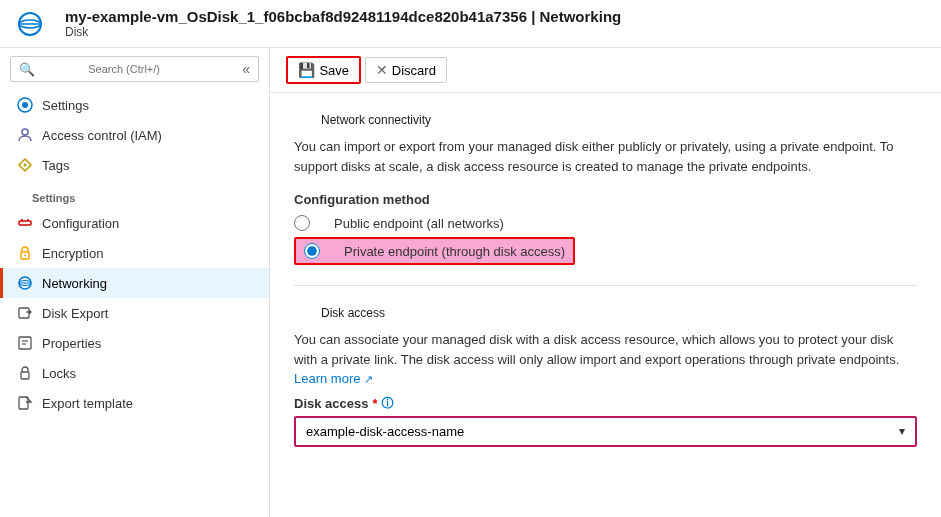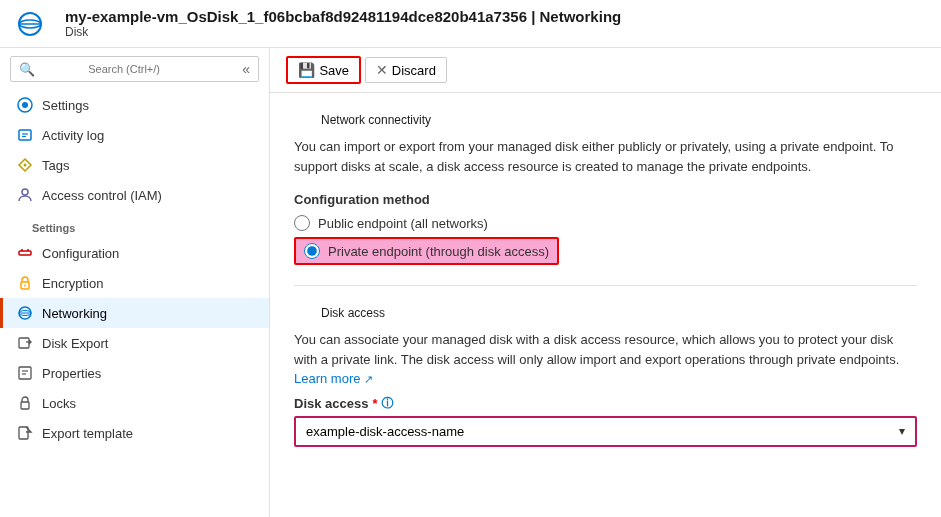--- a/index.html
+++ b/index.html
@@ -38,21 +38,21 @@
     .toolbar-btn.save { border: 2px solid #e00; }
 
     
     .content { padding: 20px 24px; max-width: 700px; }
     .section-title { font-size: 12px; font-weight: 400; margin-bottom: 10px; color: #1a1a1a; margin-left: 27px; }
     .section-desc { font-size: 13px; color: #333; line-height: 1.5; margin-bottom: 16px; }
 
     .subsection-label { font-size: 13px; font-weight: 600; margin-bottom: 8px; }
 
     .radio-group { display: flex; flex-direction: column; gap: 6px; margin-bottom: 12px; }
-    .radio-item { display: flex; align-items: center; gap: 8px; font-size: 13px; cursor: pointer; }
+    .radio-item { display: flex; align-items: center; gap: 24px; font-size: 13px; cursor: pointer; }
     .radio-item input[type=radio] { width: 16px; height: 16px; cursor: pointer; accent-color: #0078d4; }
     .radio-item.highlighted { background: #f9a8d4; border: 2px solid #e00; padding: 4px 8px; border-radius: 2px; display: inline-flex; width: fit-content; }
 
     .divider { border: none; border-top: 1px solid #e0e0e0; margin: 20px 0; }
 
     .disk-access-section { margin-top: 4px; }
     .disk-access-desc { font-size: 13px; color: #333; line-height: 1.5; margin-bottom: 6px; }
     .disk-access-desc a { color: #0078d4; text-decoration: none; }
     .field-label { font-size: 13px; font-weight: 600; margin-bottom: 4px; display: flex; align-items: center; gap: 4px; }
     .field-label .required { color: #e00; }
@@ -105,49 +105,39 @@
     <div class="nav-item">
       <span class="nav-icon icon-overview">
         <svg width="16" height="16" viewBox="0 0 16 16" fill="none">
             <circle cx="8" cy="8" r="7" stroke="#0078d4" stroke-width="1.5"></circle>
             <circle cx="8" cy="8" r="3" fill="#0078d4"></circle>
           </svg>
       </span>
       <span class="nav-label">Settings</span>
     </div>
 
-    <div class="nav-item">
-      <span class="nav-icon icon-activity">
-        <svg width="16" height="16" viewBox="0 0 16 16">
-            <rect x="2" y="3" width="12" height="10" rx="1" stroke="#0078d4" stroke-width="1.5" fill="none"></rect>
-            <line x1="5" y1="7" x2="11" y2="7" stroke="#0078d4" stroke-width="1.2"></line>
-            <line x1="5" y1="9.5" x2="9" y2="9.5" stroke="#0078d4" stroke-width="1.2"></line>
-          </svg>
-      </span>
-      <span class="nav-label">Activity log</span>
+
+    <div class="nav-item">
+      <span class="nav-icon icon-iam">
+        <svg width="16" height="16" viewBox="0 0 16 16">
+            <circle cx="8" cy="5" r="3" stroke="#6264a7" stroke-width="1.5" fill="none"></circle>
+            <path d="M2 14c0-3 2.7-5 6-5s6 2 6 5" stroke="#6264a7" stroke-width="1.5" fill="none"></path>
+          </svg>
+      </span>
+      <span class="nav-label">Access control (IAM)</span>
     </div>
 
     <div class="nav-item">
       <span class="nav-icon icon-tags">
         <svg width="16" height="16" viewBox="0 0 16 16">
             <polygon points="8,2 14,8 8,14 2,8" stroke="#c19c00" stroke-width="1.5" fill="none"></polygon>
             <circle cx="8" cy="8" r="1.5" fill="#c19c00"></circle>
           </svg>
       </span>
       <span class="nav-label">Tags</span>
-    </div>
-
-    <div class="nav-item">
-      <span class="nav-icon icon-iam">
-        <svg width="16" height="16" viewBox="0 0 16 16">
-            <circle cx="8" cy="5" r="3" stroke="#6264a7" stroke-width="1.5" fill="none"></circle>
-            <path d="M2 14c0-3 2.7-5 6-5s6 2 6 5" stroke="#6264a7" stroke-width="1.5" fill="none"></path>
-          </svg>
-      </span>
-      <span class="nav-label">Access control (IAM)</span>
     </div>
 
     <div class="section-header">Settings</div>
 
     <div class="nav-item">
       <span class="nav-icon icon-config">
         <svg width="16" height="16" viewBox="0 0 16 16">
             <rect x="2" y="6" width="12" height="4" rx="1" stroke="#c00" stroke-width="1.5" fill="none"></rect>
             <line x1="5" y1="4" x2="5" y2="6" stroke="#c00" stroke-width="1.5"></line>
             <line x1="11" y1="4" x2="11" y2="6" stroke="#c00" stroke-width="1.5"></line>

